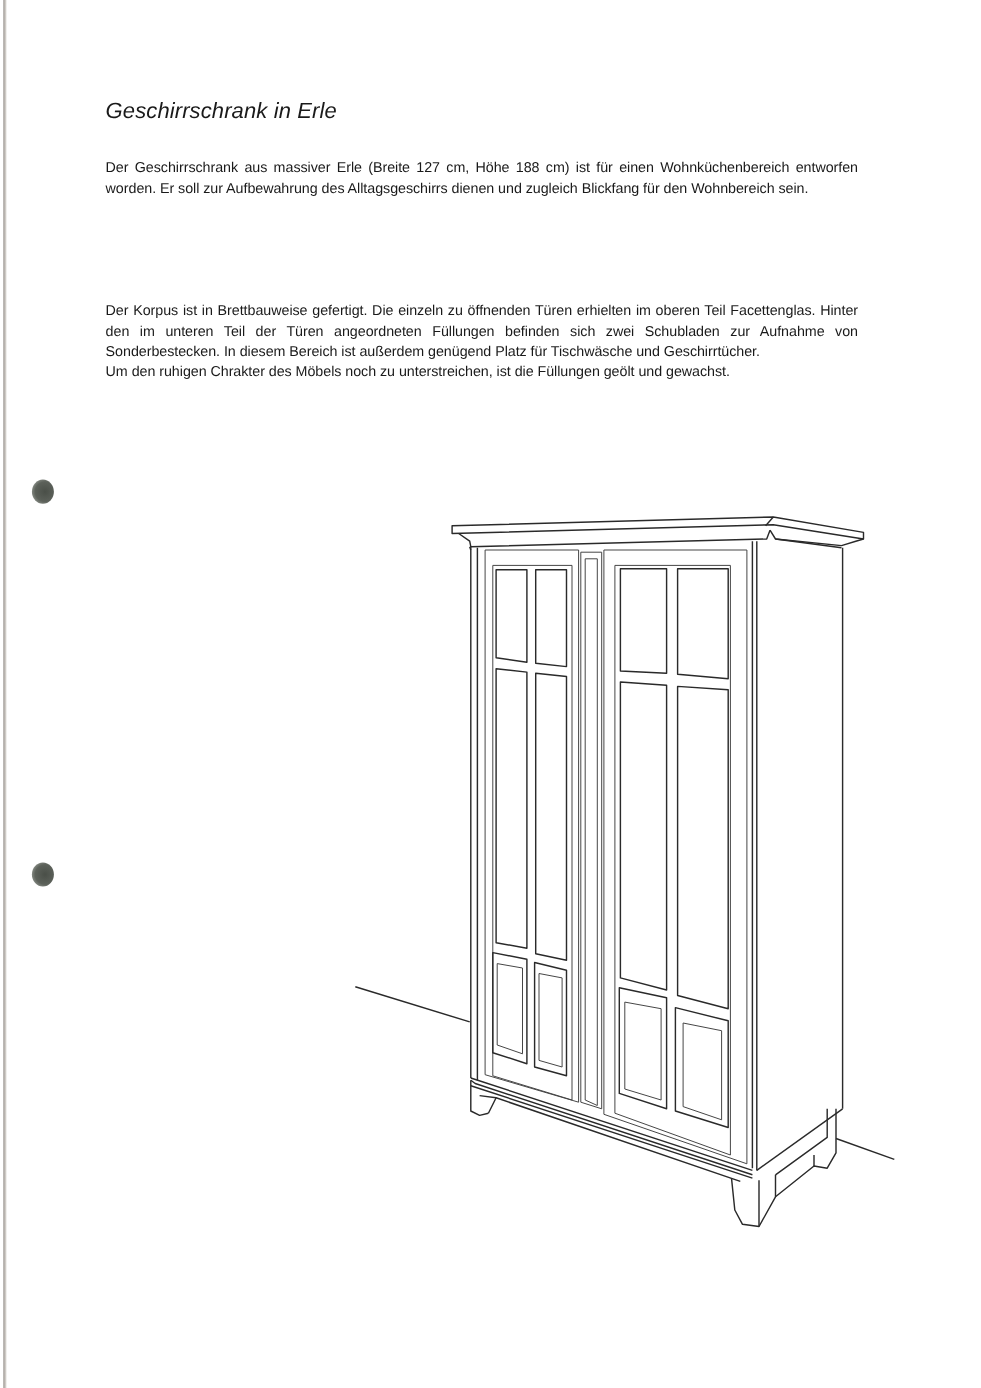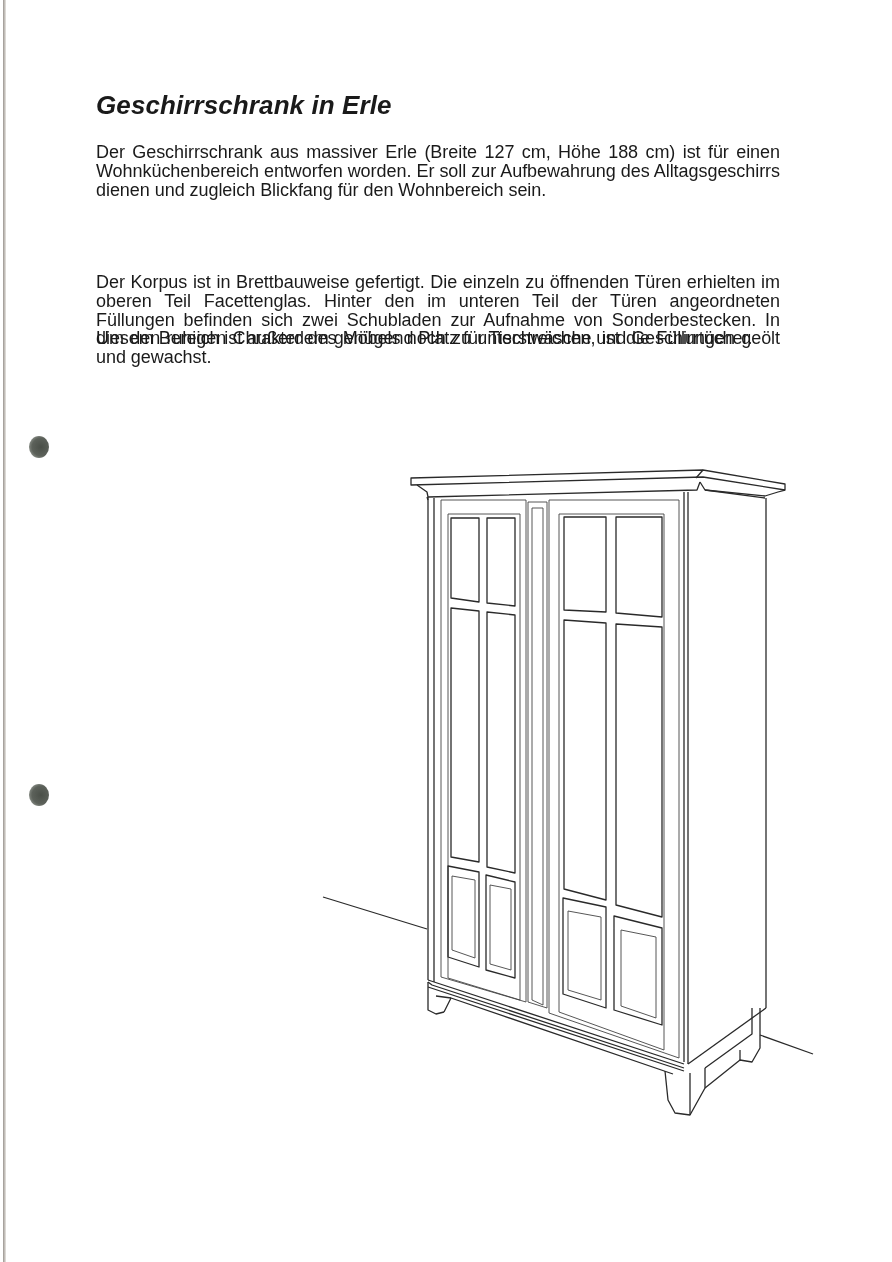--- a/index.html
+++ b/index.html
@@ -15,25 +15,25 @@
     }
     .punch-hole {
       position: absolute; width: 20px; height: 22px; border-radius: 50%;
       background: radial-gradient(circle at 60% 50%, #4a4f48 0%, #5c615a 55%, #8f948d 80%, #d9dbd6 100%);
     }
     .punch-hole.h1 { left: 29px; top: 436px; }
     .punch-hole.h2 { left: 29px; top: 784px; }
 
     .title {
       position: absolute; left: 96px; top: 90px; margin: 0;
-      font-size: 26px; font-weight: bold; font-style: italic; letter-spacing: 0.1px;
+      font-size: 20px; font-weight: normal; font-style: italic; letter-spacing: 0.1px;
     }
     .para {
       position: absolute; left: 96px; width: 684px; margin: 0;
-      font-size: 18px; line-height: 18.8px; text-align: justify; letter-spacing: -0.05px;
+      font-size: 13px; line-height: 18.8px; text-align: justify; letter-spacing: -0.05px;
     }
     .para.p1 { top: 143px; }
     .para.p2 { top: 225px; margin-top: 48px; }
     .para.p3 { top: 329px; }
 
     .drawing { position: absolute; left: 0; top: 0; }
     .drawing line, .drawing polyline, .drawing polygon, .drawing path, .drawing rect {
       fill: none; stroke: #2a2a2a; stroke-width: 1.3; stroke-linejoin: round;
     }
     .drawing .thin { stroke-width: 0.9; stroke: #444; }

